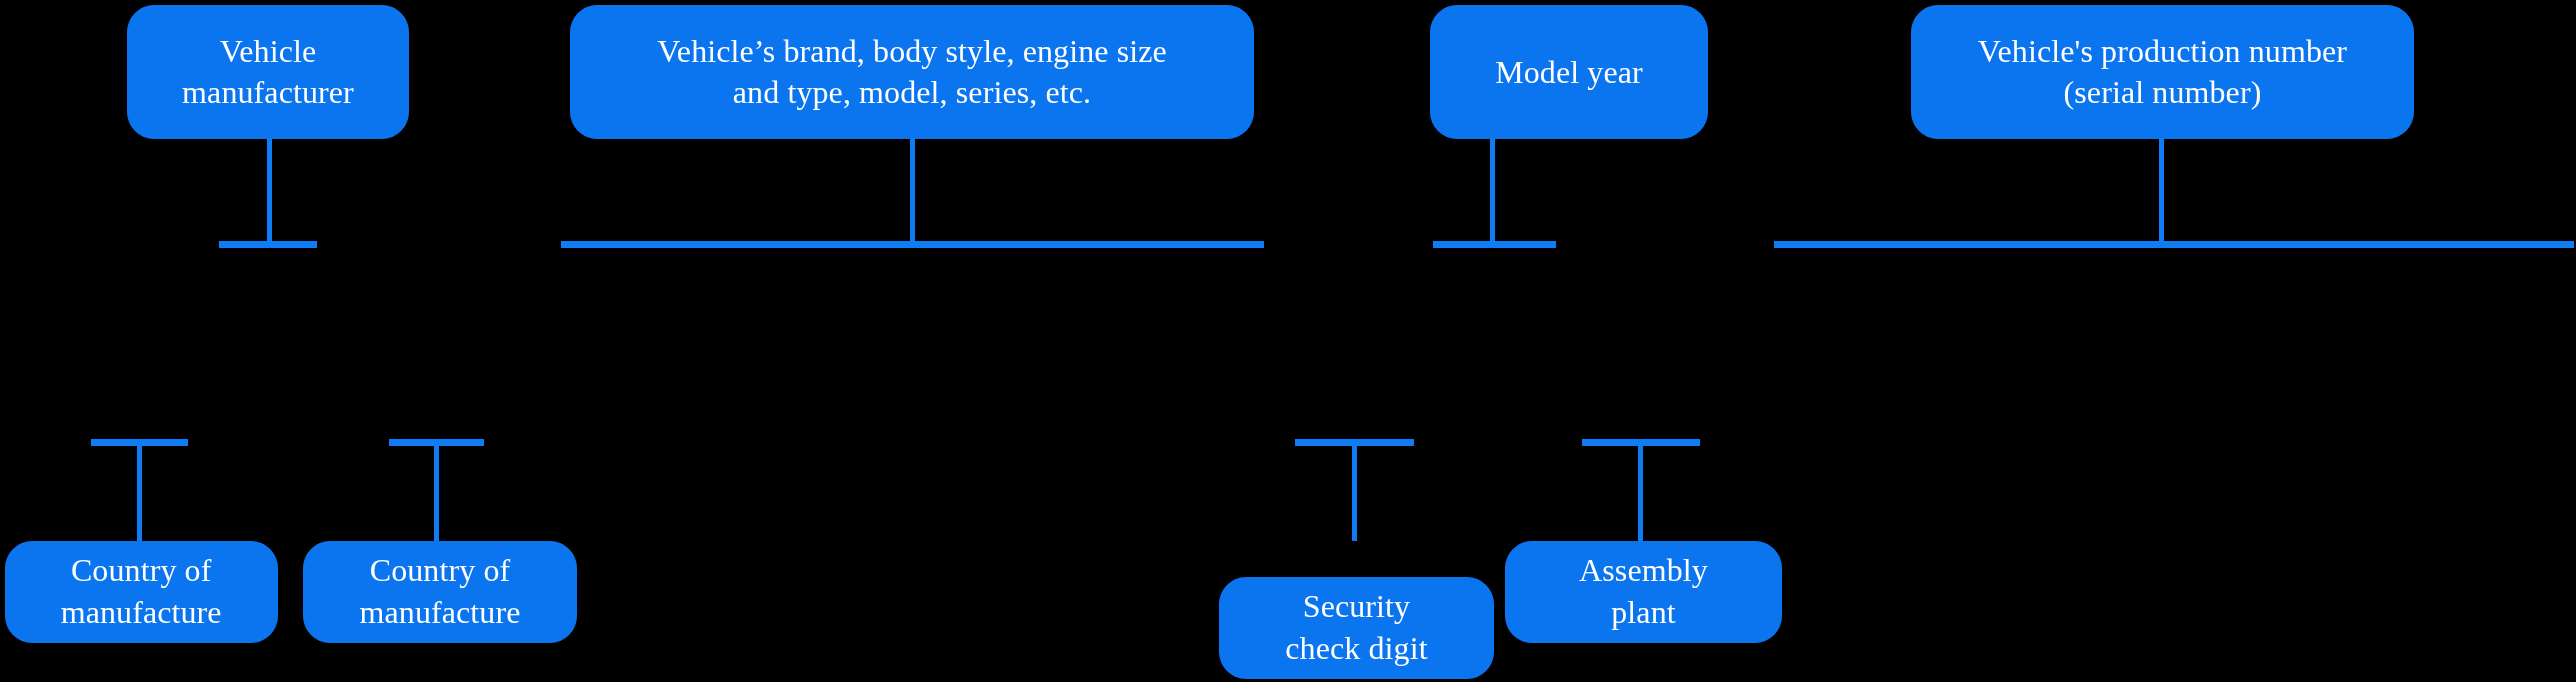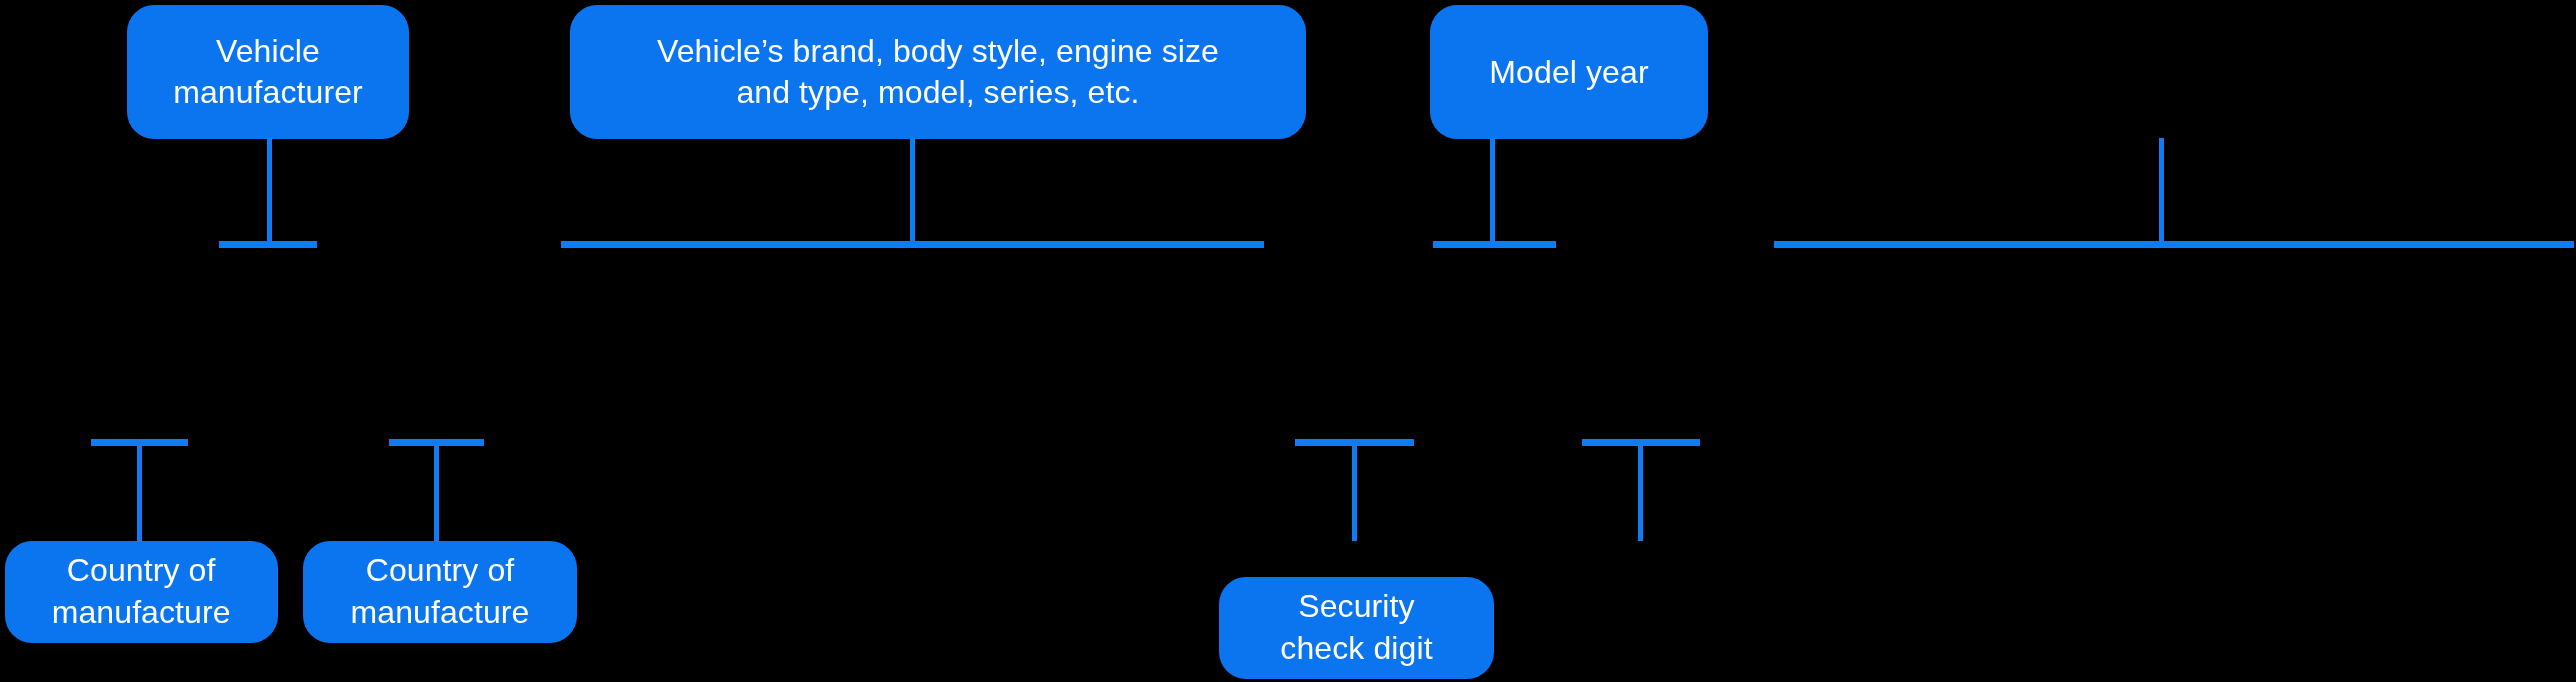--- a/index.html
+++ b/index.html
@@ -6,21 +6,21 @@
     margin: 0;
     padding: 0;
     background: #000000;
   }
   .canvas {
     position: relative;
     width: 2576px;
     height: 683px;
     background: #000000;
     overflow: hidden;
-    font-family: Liberation Sans, sans-serif;
+    font-family: Liberation Serif, serif;
   }
   .box {
     position: absolute;
     background: #0B75F0;
     border-radius: 27px;
     color: #FFFFFF;
     display: flex;
     align-items: center;
     justify-content: center;
     text-align: center;
@@ -28,21 +28,21 @@
     line-height: 1.3;
     font-weight: 500;
     white-space: pre-line;
     letter-spacing: 0.1px;
   }
   .top-box    { top: 5.4px;   height: 134px; }
   .bottom-box { top: 541px; height: 102px; }
 
   
   .b1 { left: 127px;  width: 282px;  }
-  .b2 { left: 570px;  width: 736px; }
+  .b2 { left: 570px;  width: 684px; }
   .b3 { left: 1430px; width: 278px;  }
   .b4 { left: 1911px; width: 503px;  }
 
   
   .ba { left: 4.7px;    width: 273px; }
   .bb { left: 303px;  width: 274px; }
   .bc { left: 1219px; width: 275px; margin-top: 36px; }
   .bd { left: 1505px; width: 277px; }
 
   
@@ -87,20 +87,22 @@
 <div class="canvas">
 
   <div class="box top-box b1">Vehicle
 manufacturer</div>
 
   <div class="box top-box b2">Vehicle’s brand, body style, engine size
 and type, model, series, etc.</div>
 
   <div class="box top-box b3">Model year</div>
 
+  <div class="box top-box b4">Vehicle's production number
+(serial number)</div>
 
   <div class="vline top v1"></div>
   <div class="hbar  top h1"></div>
 
   <div class="vline top v2"></div>
   <div class="hbar  top h2"></div>
 
   <div class="vline top v3"></div>
   <div class="hbar  top h3"></div>
 
@@ -121,15 +123,17 @@
 
   <div class="box bottom-box ba">Country of
 manufacture</div>
 
   <div class="box bottom-box bb">Country of
 manufacture</div>
 
   <div class="box bottom-box bc">Security
 check digit</div>
 
+  <div class="box bottom-box bd">Assembly
+plant</div>
 
 </div>
 
 
 </body></html>

